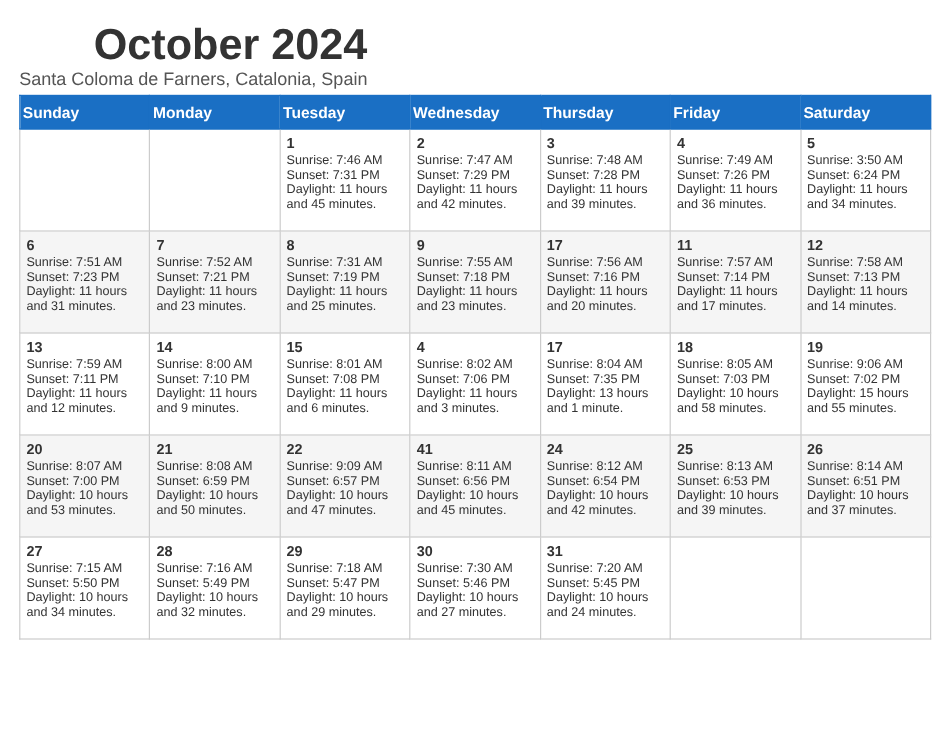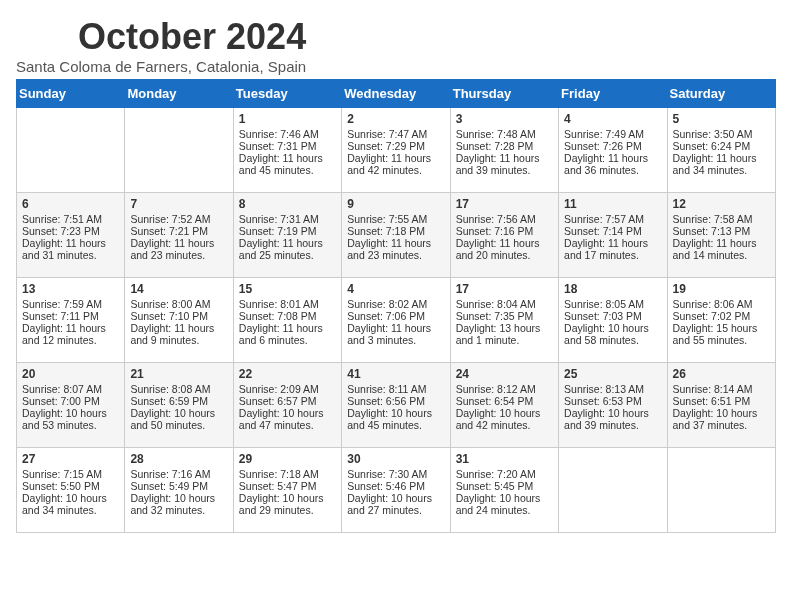--- a/index.html
+++ b/index.html
@@ -215,41 +215,41 @@
           <div>Daylight: 13 hours and 1 minute.</div>
         </td>
         <td>
           <span class="day-number">18</span>
           <div>Sunrise: 8:05 AM</div>
           <div>Sunset: 7:03 PM</div>
           <div>Daylight: 10 hours and 58 minutes.</div>
         </td>
         <td>
           <span class="day-number">19</span>
-          <div>Sunrise: 8:06 AM</div>
+          <div>Sunrise: 9:06 AM</div>
           <div>Sunset: 7:02 PM</div>
           <div>Daylight: 15 hours and 55 minutes.</div>
         </td>
       </tr>
       <tr>
         <td>
           <span class="day-number">20</span>
           <div>Sunrise: 8:07 AM</div>
           <div>Sunset: 7:00 PM</div>
           <div>Daylight: 10 hours and 53 minutes.</div>
         </td>
         <td>
           <span class="day-number">21</span>
           <div>Sunrise: 8:08 AM</div>
           <div>Sunset: 6:59 PM</div>
           <div>Daylight: 10 hours and 50 minutes.</div>
         </td>
         <td>
           <span class="day-number">22</span>
-          <div>Sunrise: 2:09 AM</div>
+          <div>Sunrise: 9:09 AM</div>
           <div>Sunset: 6:57 PM</div>
           <div>Daylight: 10 hours and 47 minutes.</div>
         </td>
         <td>
           <span class="day-number">41</span>
           <div>Sunrise: 8:11 AM</div>
           <div>Sunset: 6:56 PM</div>
           <div>Daylight: 10 hours and 45 minutes.</div>
         </td>
         <td>

